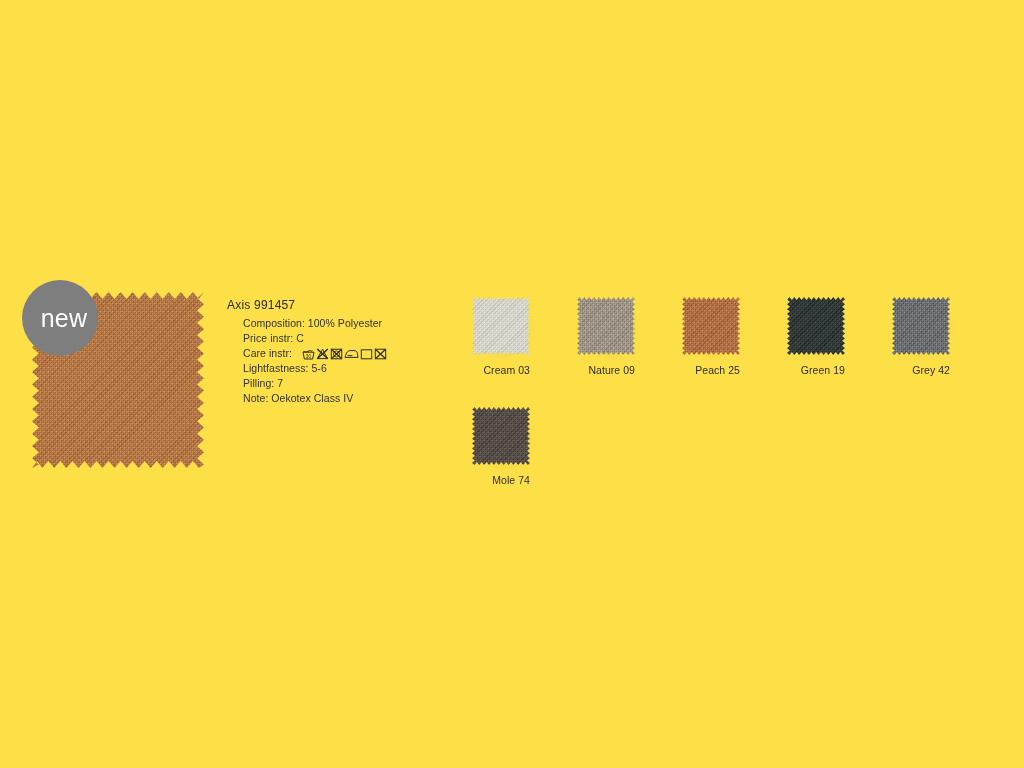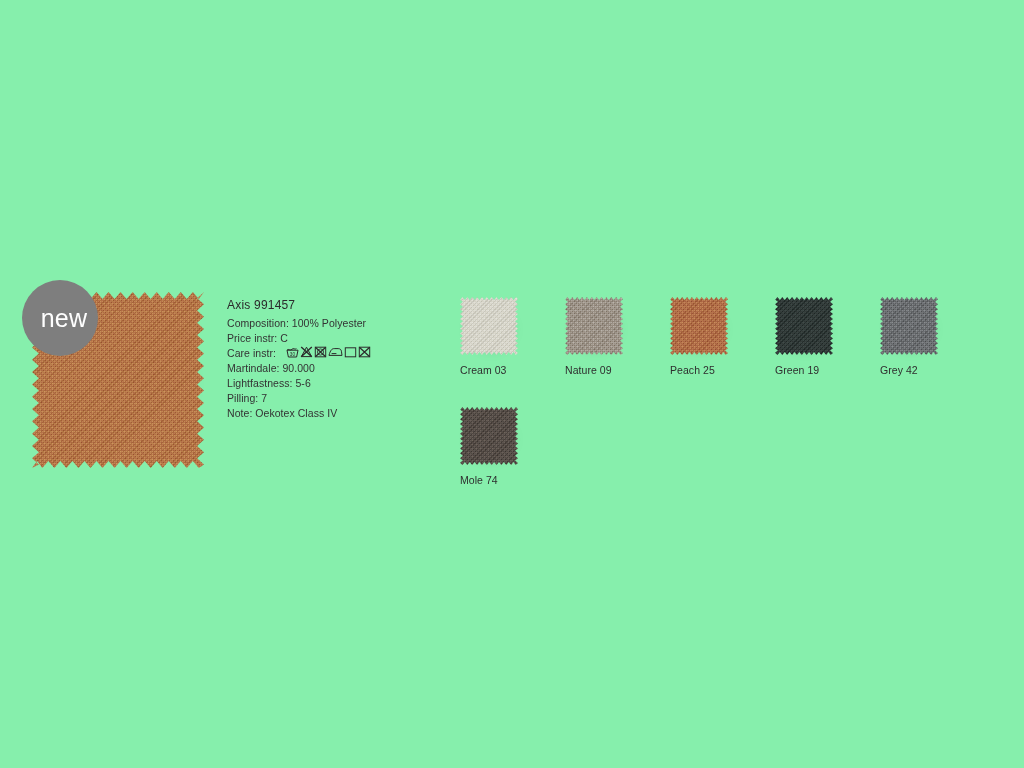--- a/index.html
+++ b/index.html
@@ -14,21 +14,21 @@
     position: relative;
     overflow: hidden;
     font-family: "Liberation Sans", sans-serif;
     color: #2b2b2b;
     -webkit-font-smoothing: antialiased;
   }
 
   .sheet {
     position: absolute;
     inset: 0;
-    background: #86efac;
+    background: #fde047;
   }
 
   
   .main-swatch-block {
     position: absolute;
     left: 32px;
     top: 292px;
     width: 172px;
     height: 176px;
   }
@@ -200,40 +200,42 @@
     white-space: nowrap;
   }
   .spec-row {
     font-size: 10.5px;
     line-height: 15px;
     color: #333333;
     white-space: nowrap;
     display: flex;
     align-items: center;
     letter-spacing: 0.05px;
+    margin-left: 16px;
   }
   .care-row {
     display: flex;
-    align-items: flex-start;
+    align-items: center;
     gap: 0;
   }
   .care-icons {
     display: inline-flex;
     align-items: center;
     margin-left: 10px;
     gap: 1px;
   }
   .care-icons svg { display: block; }
 
   
   .swatch-grid {
     position: absolute;
-    left: 460px;
+    left: 472px;
     top: 297px;
     width: 500px;
+    text-align: right;
   }
   .swatch-row {
     display: flex;
     gap: 47px;
   }
   .swatch-row + .swatch-row { margin-top: 31px; }
   .swatch-cell {
     width: 58px;
     position: relative;
   }
@@ -317,21 +319,20 @@
         <span>
           <svg width="13" height="12" viewBox="0 0 13 12" aria-hidden="true">
             <rect x="1.3" y="1.2" width="10.4" height="9.6" fill="none" stroke="#2b2b2b" stroke-width="1"></rect>
             <path d="M1.3 1.2 L11.7 10.8 M11.7 1.2 L1.3 10.8" stroke="#2b2b2b" stroke-width="1.2"></path>
           </svg>
         </span>
 
       </span>
     </div>
 
-    <div class="spec-row">Martindale: 90.000</div>
     <div class="spec-row">Lightfastness: 5-6</div>
     <div class="spec-row">Pilling: 7</div>
     <div class="spec-row">Note: Oekotex Class IV</div>
   </div>
 
   <div class="swatch-grid" id="swatch-grid">
       <div class="swatch-row">
         <div class="swatch-cell">
           <div class="chip-wrap">
             <div class="swatch-shadow" style="left: 3px; top: 5px; width: 56px; height: 55px;"></div>

